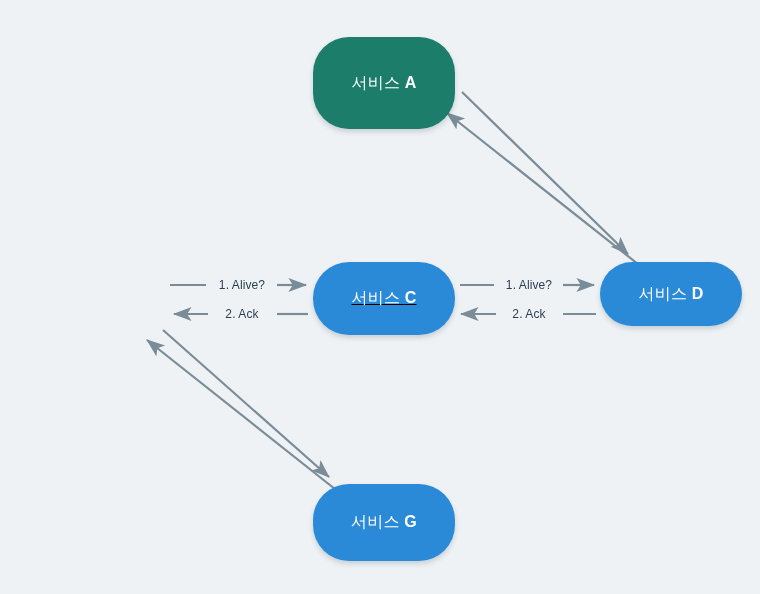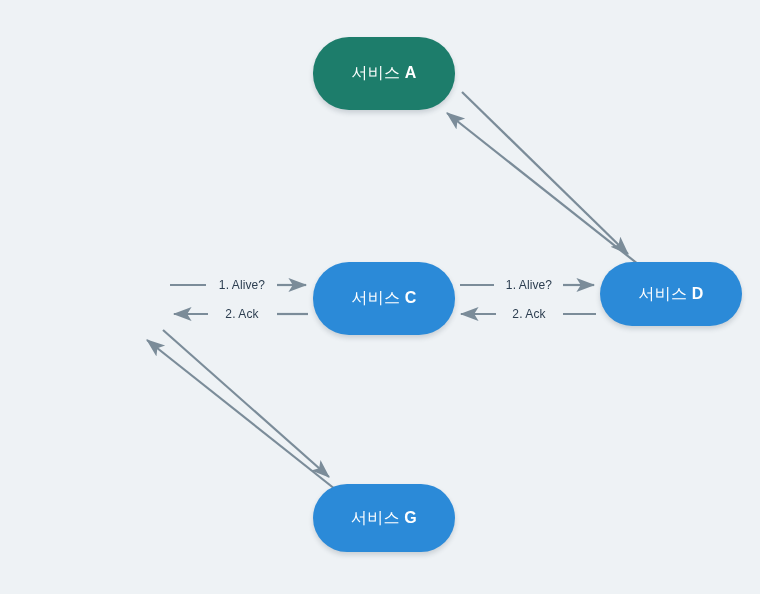--- a/index.html
+++ b/index.html
@@ -96,34 +96,34 @@
 
     <g>
       <line x1="163" y1="330" x2="329" y2="477" stroke="#7b8c99" stroke-width="2.2" marker-end="url(#arrowhead)"></line>
     </g>
 
     <g>
       <line x1="345" y1="497" x2="147" y2="340" stroke="#7b8c99" stroke-width="2.2" marker-end="url(#arrowhead)"></line>
     </g>
   </svg>
 
-  <div class="node" style="left:313px; top:37px; width:142px; height:73px; background:#1d7d6b;">
+  <div class="node" style="left:313px; top:37px; width:142px; height:92px; background:#1d7d6b;">
     <span class="node-label"><span>서비스 </span><span class="idchar">A</span></span>
   </div>
 
 
-  <div class="node" style="left:313px; top:262px; width:142px; height:73px; background:#2b8ad8;">
+  <div class="node" style="left:313px; top:262px; width:142px; height:73px; background:#2b8ad8;text-decoration:underline;">
     <span class="node-label"><span>서비스 </span><span class="idchar">C</span></span>
   </div>
 
   <div class="node" style="left:600px; top:262px; width:142px; height:64px; background:#2b8ad8;">
     <span class="node-label"><span>서비스 </span><span class="idchar">D</span></span>
   </div>
 
-  <div class="node" style="left:313px; top:484px; width:142px; height:68px; background:#2b8ad8;">
+  <div class="node" style="left:313px; top:484px; width:142px; height:77px; background:#2b8ad8;">
     <span class="node-label"><span>서비스 </span><span class="idchar">G</span></span>
   </div>
 
   <div class="edge-label" style="left:242px; top:285px;">1. Alive?</div>
   <div class="edge-label" style="left:242px; top:314px;">2. Ack</div>
   <div class="edge-label" style="left:529px; top:285px;">1. Alive?</div>
   <div class="edge-label" style="left:529px; top:314px;">2. Ack</div>
 
 </div>
 

